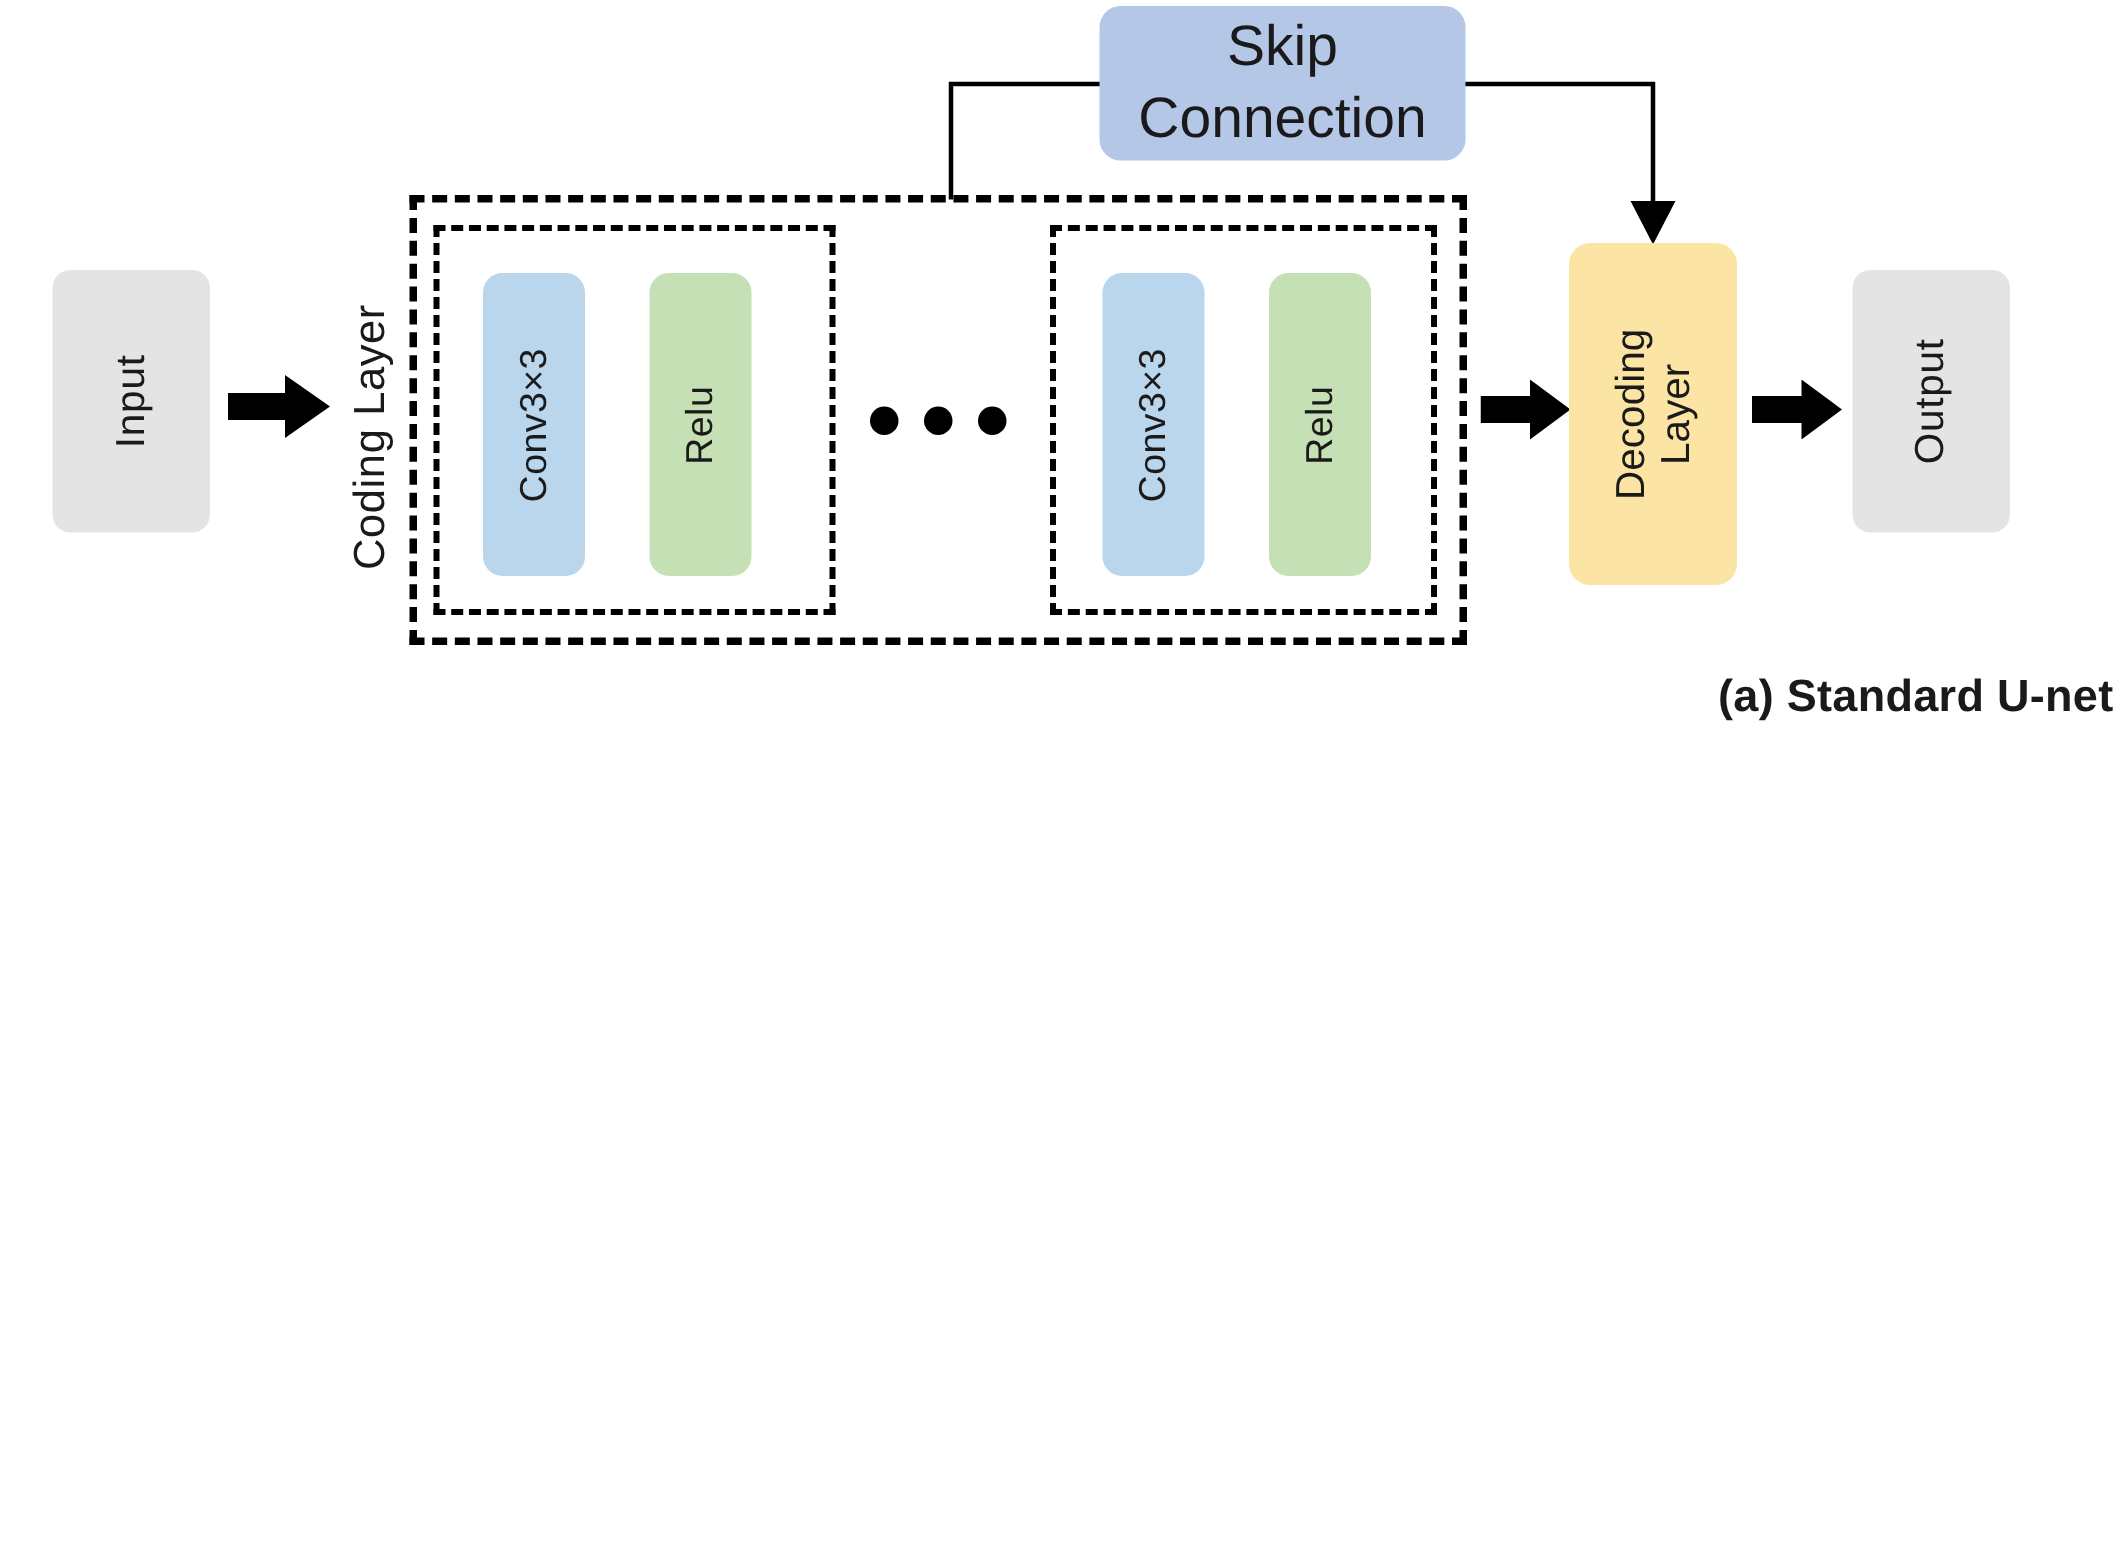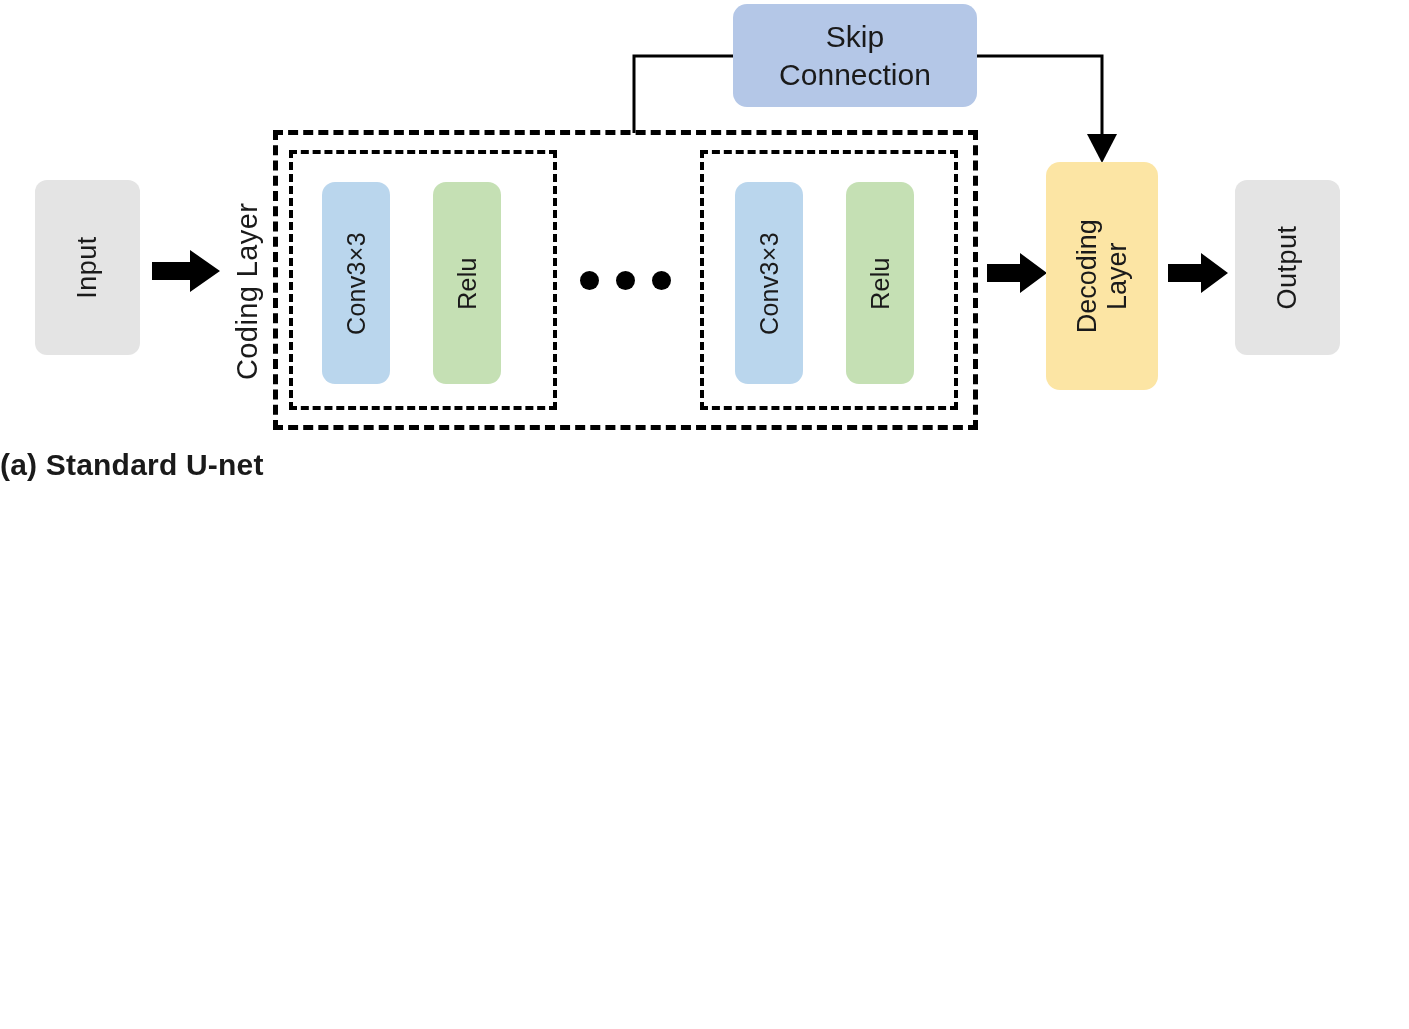--- a/index.html
+++ b/index.html
@@ -16,39 +16,39 @@
   .io-box .vlabel{transform:rotate(-90deg);white-space:nowrap;
                   font-size:27px;letter-spacing:.5px;}
 
   .dec-box{position:absolute;background:#fce5a4;border-radius:14px;
            display:flex;align-items:center;justify-content:center;}
   .dec-box .vlabel{transform:rotate(-90deg);white-space:nowrap;text-align:center;
                    font-size:27px;line-height:1.12;}
 
   .skip-box{position:absolute;background:#b4c7e7;border-radius:14px;
             display:flex;flex-direction:column;align-items:center;
-            justify-content:center;font-size:30px;line-height:1.25;z-index:4;}
+            justify-content:center;font-size:38px;line-height:1.25;z-index:4;}
 
   .coding-label{position:absolute;transform:rotate(-90deg);transform-origin:left top;
                 white-space:nowrap;font-size:29px;letter-spacing:.4px;}
 
   .outer-dash{position:absolute;border:5px dashed #000;box-sizing:border-box;}
   .inner-dash{position:absolute;border:4px dashed #000;box-sizing:border-box;}
 
   .unit{position:absolute;border-radius:13px;
         display:flex;align-items:center;justify-content:center;}
   .unit .vlabel{transform:rotate(-90deg);white-space:nowrap;font-size:25px;
                 letter-spacing:.3px;}
   .u-conv{background:#bad6ed;}
   .u-relu{background:#c5e0b4;}
 
   .dots{position:absolute;display:flex;align-items:center;gap:17px;}
   .dots i{display:block;width:19px;height:19px;border-radius:50%;background:#000;}
 
-  .caption{position:absolute;width:100%;text-align:left;
+  .caption{position:absolute;width:100%;text-align:right;
            font-size:30px;font-weight:bold;letter-spacing:.2px;}
 
   
   .barrow{position:absolute;display:block;}
 
   
   .conn{position:absolute;left:0;top:0;width:1409px;height:515px;overflow:visible;}
 </style>
 </head>
 <body>

